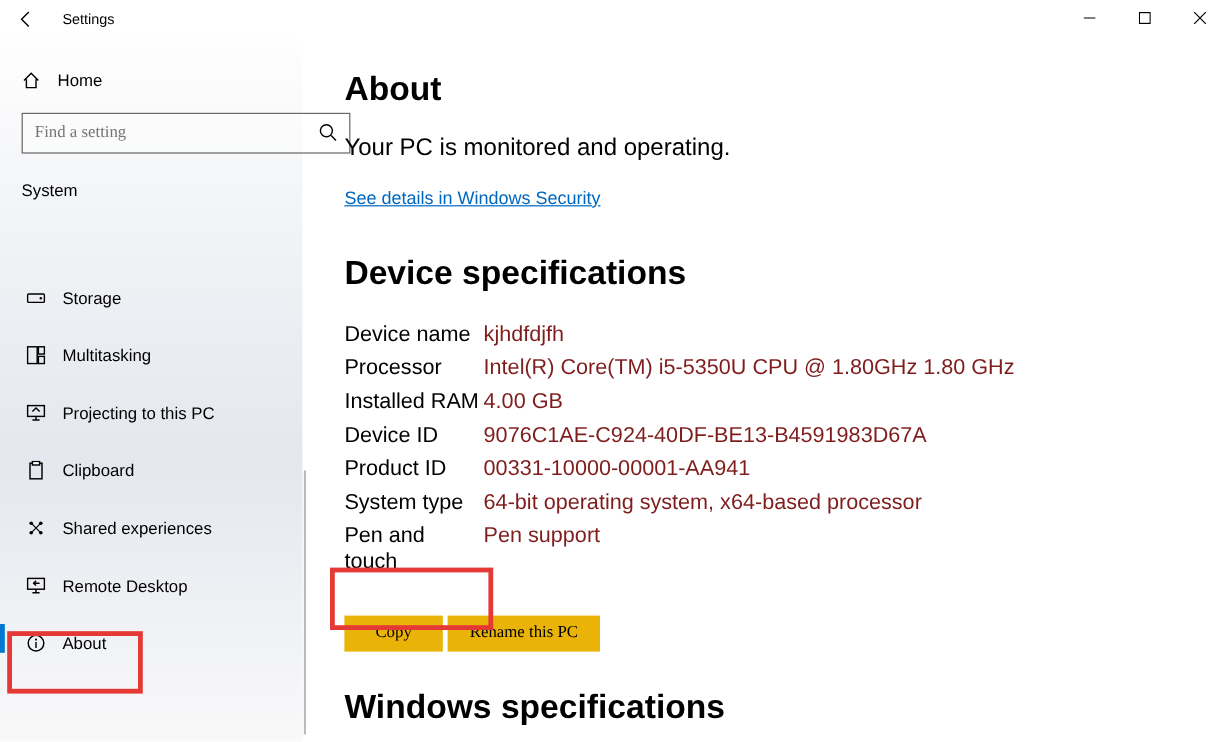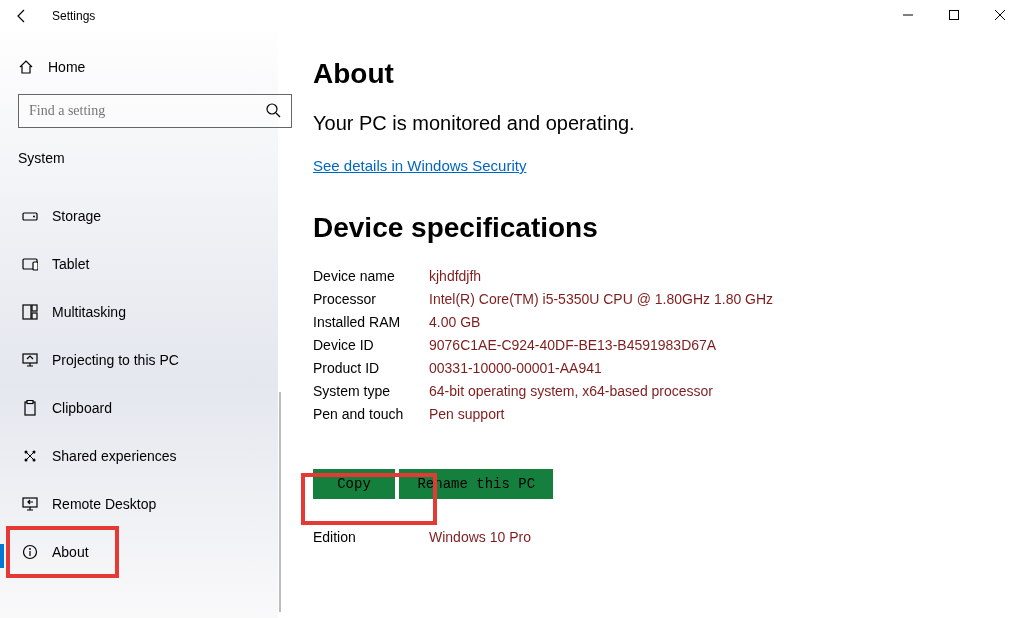--- a/index.html
+++ b/index.html
@@ -14,39 +14,39 @@
   }
   .back-arrow { width: 24px; font-size: 16px; }
   .app-title { margin-left: 14px; }
   .win-controls {
     position: absolute; top: 0; right: 0; display: flex;
     height: 30px;
   }
   .win-btn { width: 46px; display:flex; align-items:center; justify-content:center; font-size:13px; font-family:"Segoe UI Symbol"; }
   .shell { display:flex; height: calc(618px - 32px); }
   .sidebar {
-    width: 278px; padding-left: 18px; padding-right: 18px;
+    width: 252px; padding-left: 18px; padding-right: 18px;
     background: linear-gradient(180deg, #fefefe 0%, #eef0f4 35%, #e4e7ee 60%, #f9f9fa 100%);
     position: relative;
   }
   .home-row { display:flex; align-items:center; height:46px; margin-top:12px; font-size:14px; }
   .home-row .icon { width:30px; display:flex; justify-content:flex-start; }
   .search {
     position: relative; margin-top:4px;
     width: 274px; height:34px; border:1px solid #666; background:rgba(255,255,255,.4);
   }
   .search input {
     width:100%; height:100%; border:none; background:transparent;
     padding:0 34px 0 10px; font-size:14px; outline:none;font-family:Liberation Serif, serif;
   }
   .search .search-icon { position:absolute; right:10px; top:7px; color:#333; }
   .category { margin-top:22px; font-weight:400; font-size:14px; }
   .nav { margin-top:42px; }
   .nav-item {
-    height:48px; display:flex; align-items:flex-start;
+    height:48px; display:flex; align-items:flex-end;
     font-size:14px; color:#000;
     margin-left:-18px; padding-left:22px;
   }
   .nav-item .icon { width:30px; display:flex; font-size:16px; color:#000;}
   .nav-item.selected::before{
     content:""; width:4px; height:24px; background:#0078d4;
     position:relative; left:-22px; margin-right:-4px;
   }
   .highlight-box {
     position:absolute; border:4px solid #e53935; pointer-events:none;
@@ -55,27 +55,27 @@
     flex:1; padding: 20px 20px 0 34px; overflow:hidden; position:relative;
     border-left: 1px solid rgba(0,0,0,0);
   }
   .scroll-line {
     position:absolute; left:0; top:360px; width:2px; height:220px; background:#bbb;
   }
   h1.page-title { font-weight:600; font-size:28px; margin-top:6px; margin-bottom:22px; }
   .status-line { font-size:20px; margin-bottom:22px; }
   .link { color:#0067c0; font-size:15px; display:inline-block; margin-bottom:38px;}
   h2.section { font-weight:600; font-size:28px; margin-bottom:24px; }
-  .spec-table { font-size:14px; }
+  .spec-table { font-size:18px; }
   .spec-table .row { display:flex; margin-bottom:7px; }
   .spec-table .k { width:116px; color:#000; }
   .spec-table .v { color:#7f1d1d; }
   .btn {
-    display:inline-block; background:#15803d; border:none;
-    font-size:14px; font-family:Liberation Mono, monospace; padding:7px 18px; margin-top:16px;
+    display:inline-block; background:#eab308; border:none;
+    font-size:14px; font-family:Liberation Serif, serif; padding:7px 18px; margin-top:16px;
   }
   .btn.copy { width:82px; text-align:center; padding:7px 0;}
   .rename-wrap { margin-top:28px; display:inline-block; margin-bottom:30px;}
   svg { display:block; }
 </style>
 </head>
 <body>
 
 <div class="titlebar">
   <span class="back-arrow">
@@ -133,29 +133,20 @@
           <svg width="16" height="16" viewBox="0 0 16 16">
               <rect x="1" y="5" width="14" height="7" rx="1" stroke="#000" fill="none" stroke-width="1.2"></rect>
               <circle cx="12" cy="8.5" r="1" fill="#000"></circle>
             </svg>
         </span>
         <span>Storage</span>
       </div>
       <div class="nav-item">
         <span class="icon">
           <svg width="16" height="16" viewBox="0 0 16 16">
-              <rect x="1" y="3" width="14" height="10" rx="1" stroke="#000" fill="none" stroke-width="1.2"></rect>
-              <rect x="11" y="6" width="5" height="8" rx="1" stroke="#000" fill="#fff" stroke-width="1.2"></rect>
-            </svg>
-        </span>
-        <span>Tablet</span>
-      </div>
-      <div class="nav-item">
-        <span class="icon">
-          <svg width="16" height="16" viewBox="0 0 16 16">
               <rect x="1" y="1" width="8" height="14" stroke="#000" fill="none" stroke-width="1.2"></rect>
               <rect x="10" y="1" width="5" height="6" stroke="#000" fill="none" stroke-width="1.2"></rect>
               <rect x="10" y="9" width="5" height="6" stroke="#000" fill="none" stroke-width="1.2"></rect>
             </svg>
         </span>
         <span>Multitasking</span>
       </div>
       <div class="nav-item">
         <span class="icon">
           <svg width="16" height="16" viewBox="0 0 16 16">
@@ -247,25 +238,26 @@
         </div>
       <div class="row">
           <div class="k">Pen and touch</div>
           <div class="v">Pen support</div>
         </div>
     </div>
 
     <button class="btn copy">Copy</button>
 
     <div class="rename-wrap" style="position:relative;">
-      <button class="btn" style="margin-top:12px;">Rename this PC</button>
+      <button class="btn" style="margin-top:0;">Rename this PC</button>
     </div>
     
     <div class="highlight-box" style="left:22px; top:441px; width:136px; height:52px;"></div>
 
+    <h2 class="section">Windows specifications</h2>
     <div class="spec-table">
       <div class="row">
           <div class="k">Edition</div>
           <div class="v">Windows 10 Pro</div>
         </div>
     </div>
   </div>
 </div>
 
 </body></html>

